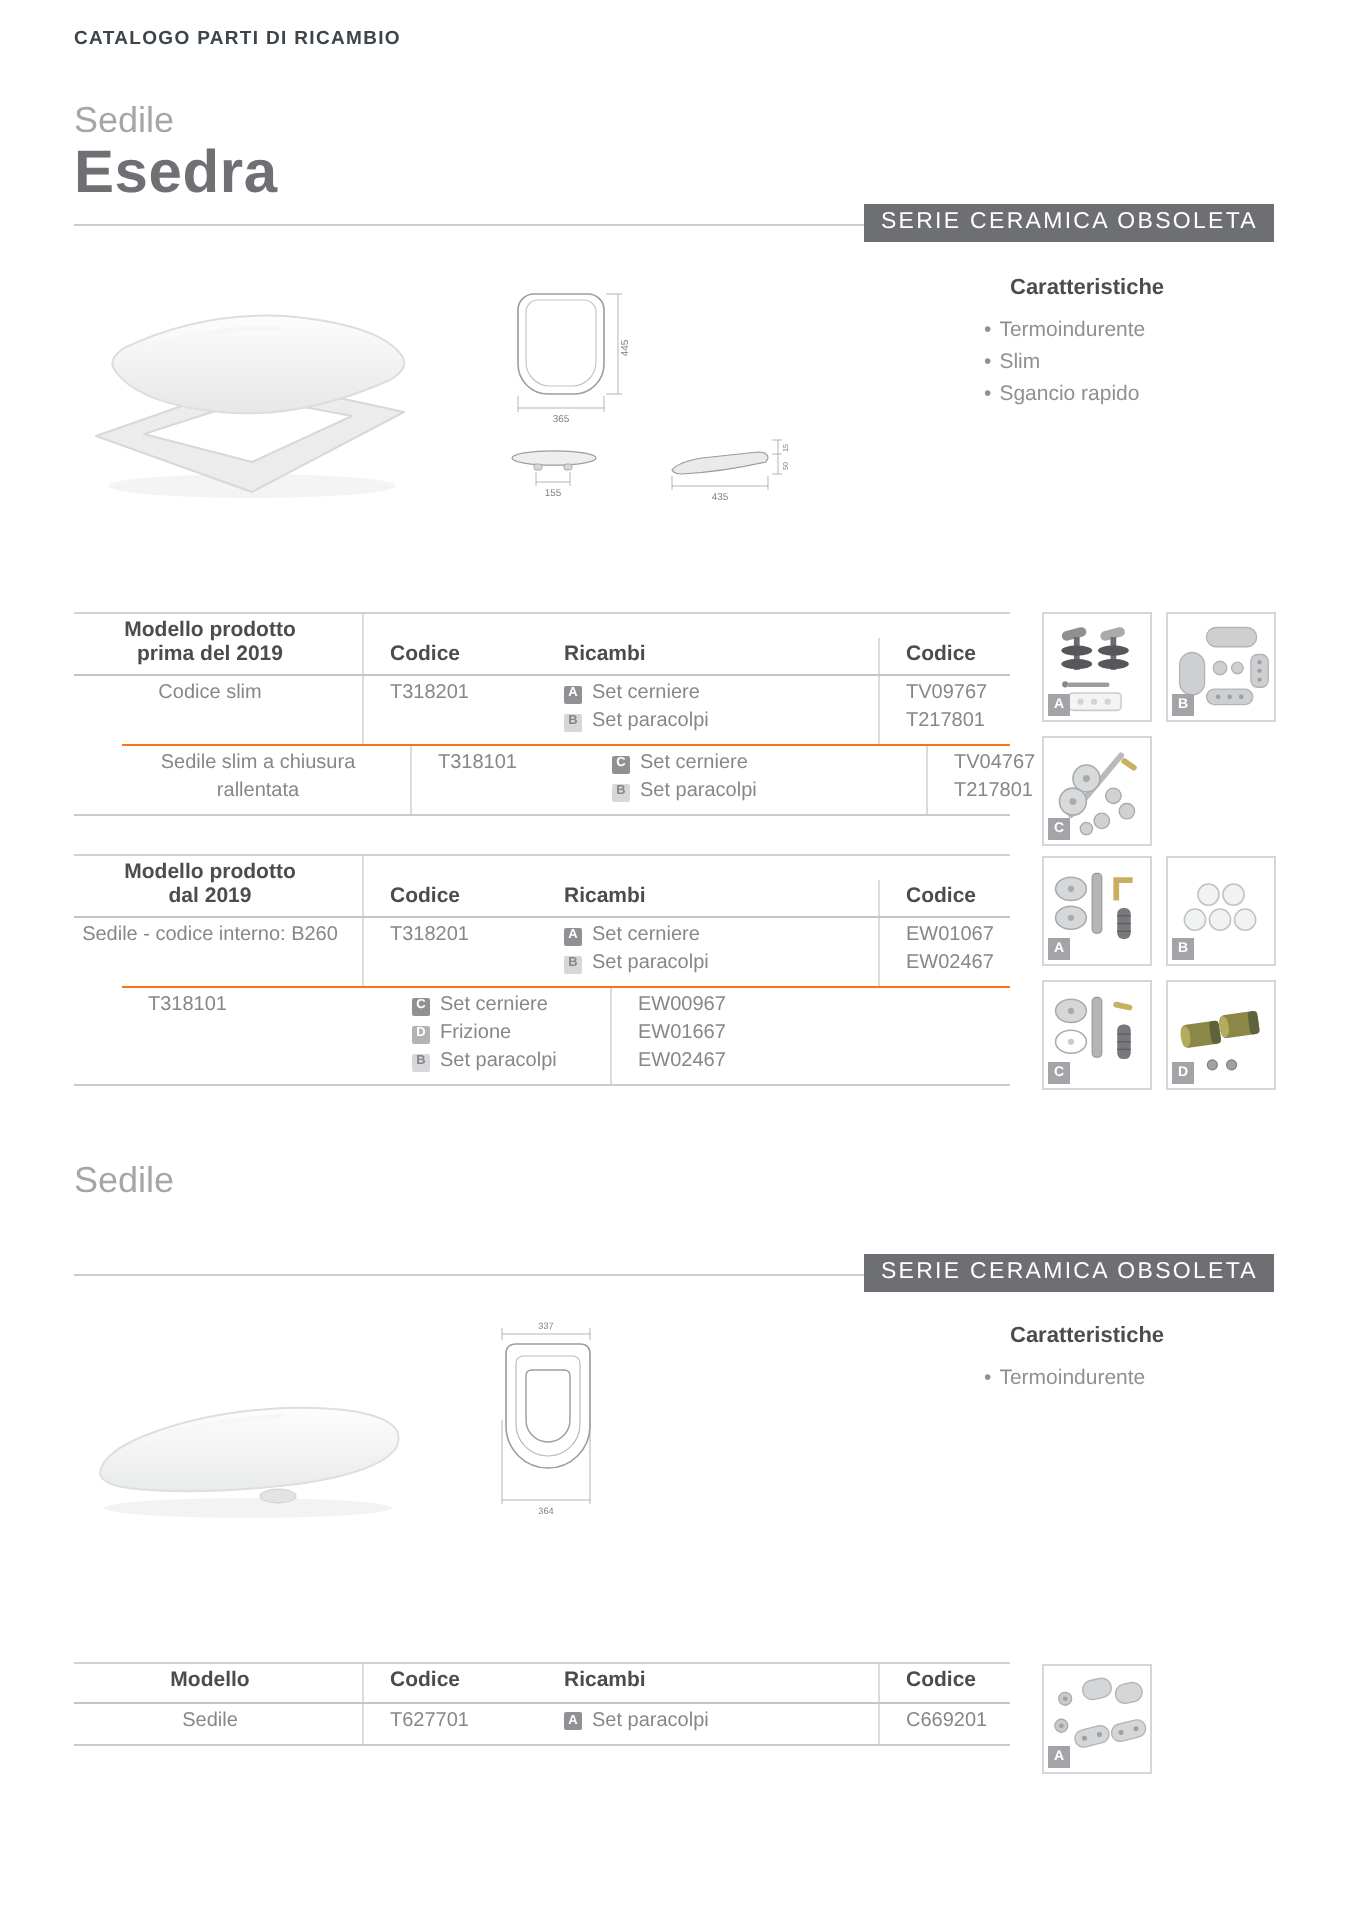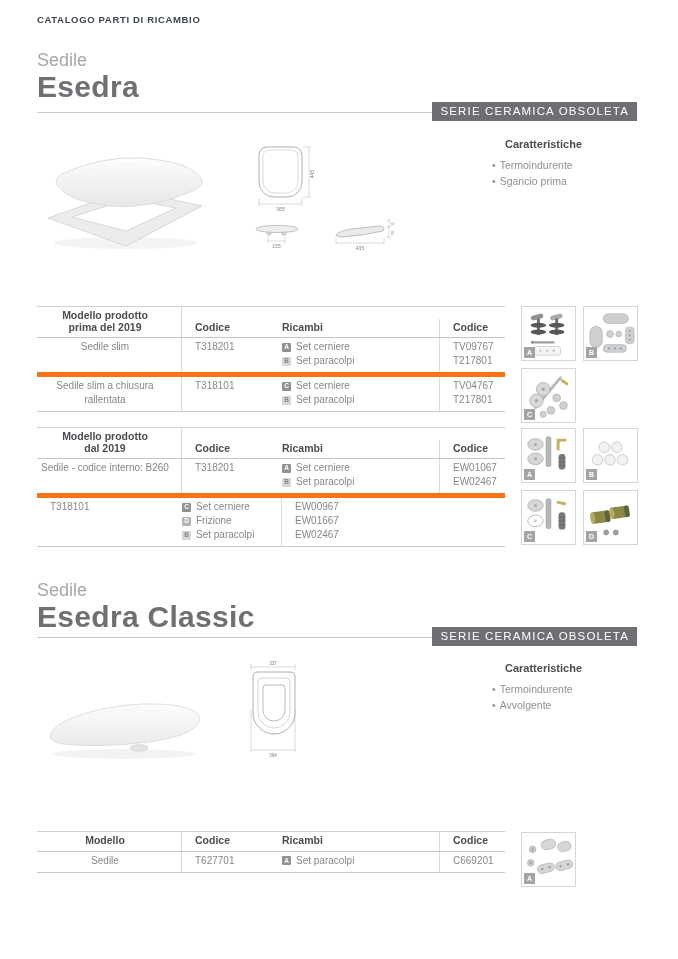--- a/index.html
+++ b/index.html
@@ -19,21 +19,21 @@
   .features-title { font-size: 11px; font-weight: bold; color: #4a4c50; margin-bottom: 7px; margin-left: 31px; }
   .feature-line { font-size: 10.5px; color: #8e9093; line-height: 16px; margin-left: 18px; }
   .feature-line .bullet { margin-right: 4px; color: #8e9093; }
   .feature-line.no-bullet { padding-left: 9px; }
 
   .ptable { position: absolute; width: 468px; font-size: 10px; color: #85878a;
             border-top: 1px solid #cfd1d3; border-bottom: 1px solid #c9cbcd; }
   .t-head, .t-row { display: grid; grid-template-columns: 145px 100px 158px 65px; }
   .t-head { align-items: end; padding: 0; border-bottom: 1px solid #c3c5c7; }
   .t-head > div { padding: 3px 0 4px; }
-  .t-row + .t-row { border-top: 5px solid #f97316; }
+  .t-row + .t-row { border-top: 1px solid #f97316; margin-left: 24px; }
   .t-row > div { padding: 2px 0 4px; }
   .th { font-size: 10.5px; font-weight: bold; color: #4a4c50; line-height: 11.5px; }
   .c1 { border-right: 1px solid #dadbdd; padding-right: 8px !important; text-align: center; }
   .c2 { padding-left: 13px !important; }
   .c3 { border-right: 1px solid #dadbdd; }
   .c4 { padding-left: 13px !important; }
   .model, .code { line-height: 14px; }
   .pline { display: flex; align-items: flex-start; line-height: 14px; }
   .cline { line-height: 14px; }
   .bdg { flex: 0 0 auto; width: 9px; height: 9px; margin: 2.5px 5px 0 0; border-radius: 1px;
@@ -112,35 +112,36 @@
     <line x1="136" y1="87" x2="141" y2="87" stroke="#a0a2a5" stroke-width="0.4"></line>
     <line x1="136" y1="97" x2="141" y2="97" stroke="#a0a2a5" stroke-width="0.4"></line>
     <line x1="139" y1="80" x2="139" y2="97" stroke="#a0a2a5" stroke-width="0.4"></line>
     <text x="144" y="84" font-size="3.6" transform="rotate(-90 144 84)" text-anchor="middle">15</text>
     <text x="144" y="93" font-size="3.6" transform="rotate(-90 144 93)" text-anchor="middle">50</text>
   </svg>
 
   <div class="features" style="top:138px">
     <div class="features-title">Caratteristiche</div>
     <div class="feature-line"><span class="bullet">•</span><span>Termoindurente</span></div>
-    <div class="feature-line"><span class="bullet">•</span><span>Sgancio prima</span></div>
+    <div class="feature-line"><span class="bullet">•</span><span>Slim</span></div>
+    <div class="feature-line"><span class="bullet">•</span><span>Sgancio rapido</span></div>
   </div>
 
   <div class="ptable" style="left:37px; top:306px">
     <div class="t-head">
       <div class="c1 th">
         <div>Modello prodotto</div>
         <div>prima del 2019</div>
       </div>
       <div class="c2 th">Codice</div>
       <div class="c3 th">Ricambi</div>
       <div class="c4 th">Codice</div>
     </div>
     <div class="t-row">
-      <div class="c1 model">Sedile slim</div>
+      <div class="c1 model">Codice slim</div>
       <div class="c2 code">T318201</div>
       <div class="c3">
         <div class="pline">
             <span class="bdg bdg-dark">A</span>
             <span>Set cerniere</span>
           </div>
         <div class="pline">
             <span class="bdg bdg-light">B</span>
             <span>Set paracolpi</span>
           </div>
@@ -328,21 +329,20 @@
         <rect x="42" y="16" width="5" height="12" rx="2" fill="#5f6339"></rect>
         <ellipse cx="29" cy="22" rx="2.5" ry="5.5" fill="#b5ab5e"></ellipse>
       </g>
       <circle cx="23" cy="43" r="2.6" fill="#9fa1a3" stroke="#7d7f82" stroke-width="0.6"></circle>
       <circle cx="33" cy="43" r="2.6" fill="#9fa1a3" stroke="#7d7f82" stroke-width="0.6"></circle>
     </svg>
     <div class="cell-label">D</div>
   </div>
 
   <div class="kicker" style="top:580px">Sedile</div>
-  <div class="prod-title" style="top:600px">Esedra Classic</div>
   <div class="rule" style="top:637px"></div>
   <div class="series-badge" style="top:627px">SERIE CERAMICA OBSOLETA</div>
 
   <svg class="photo" style="left:42px; top:678px" width="165" height="88" viewBox="0 0 165 88">
     <defs>
       <linearGradient id="g2" x1="0" y1="0" x2="0" y2="1">
         <stop offset="0" stop-color="#fdfdfd"></stop>
           <stop offset="1" stop-color="#e9eaea"></stop>
       </linearGradient>
     </defs>
@@ -362,21 +362,20 @@
     <path d="M25,28 q0,-3 3,-3 h16 q3,0 3,3 v22 a11,11 0 0 1 -22,0 z" fill="none" stroke="#9b9da0" stroke-width="0.7"></path>
     <line x1="13" y1="50" x2="13" y2="92" stroke="#a0a2a5" stroke-width="0.4"></line>
     <line x1="57" y1="50" x2="57" y2="92" stroke="#a0a2a5" stroke-width="0.4"></line>
     <line x1="13" y1="90" x2="57" y2="90" stroke="#a0a2a5" stroke-width="0.4"></line>
     <text x="35" y="97" font-size="4.6" text-anchor="middle">364</text>
   </svg>
 
   <div class="features" style="top:662px">
     <div class="features-title">Caratteristiche</div>
     <div class="feature-line"><span class="bullet">•</span><span>Termoindurente</span></div>
-    <div class="feature-line"><span class="bullet">•</span><span>Avvolgente</span></div>
   </div>
 
   <div class="ptable" style="left:37px; top:831px">
     <div class="t-head">
       <div class="c1 th">Modello</div>
       <div class="c2 th">Codice</div>
       <div class="c3 th">Ricambi</div>
       <div class="c4 th">Codice</div>
     </div>
     <div class="t-row">

